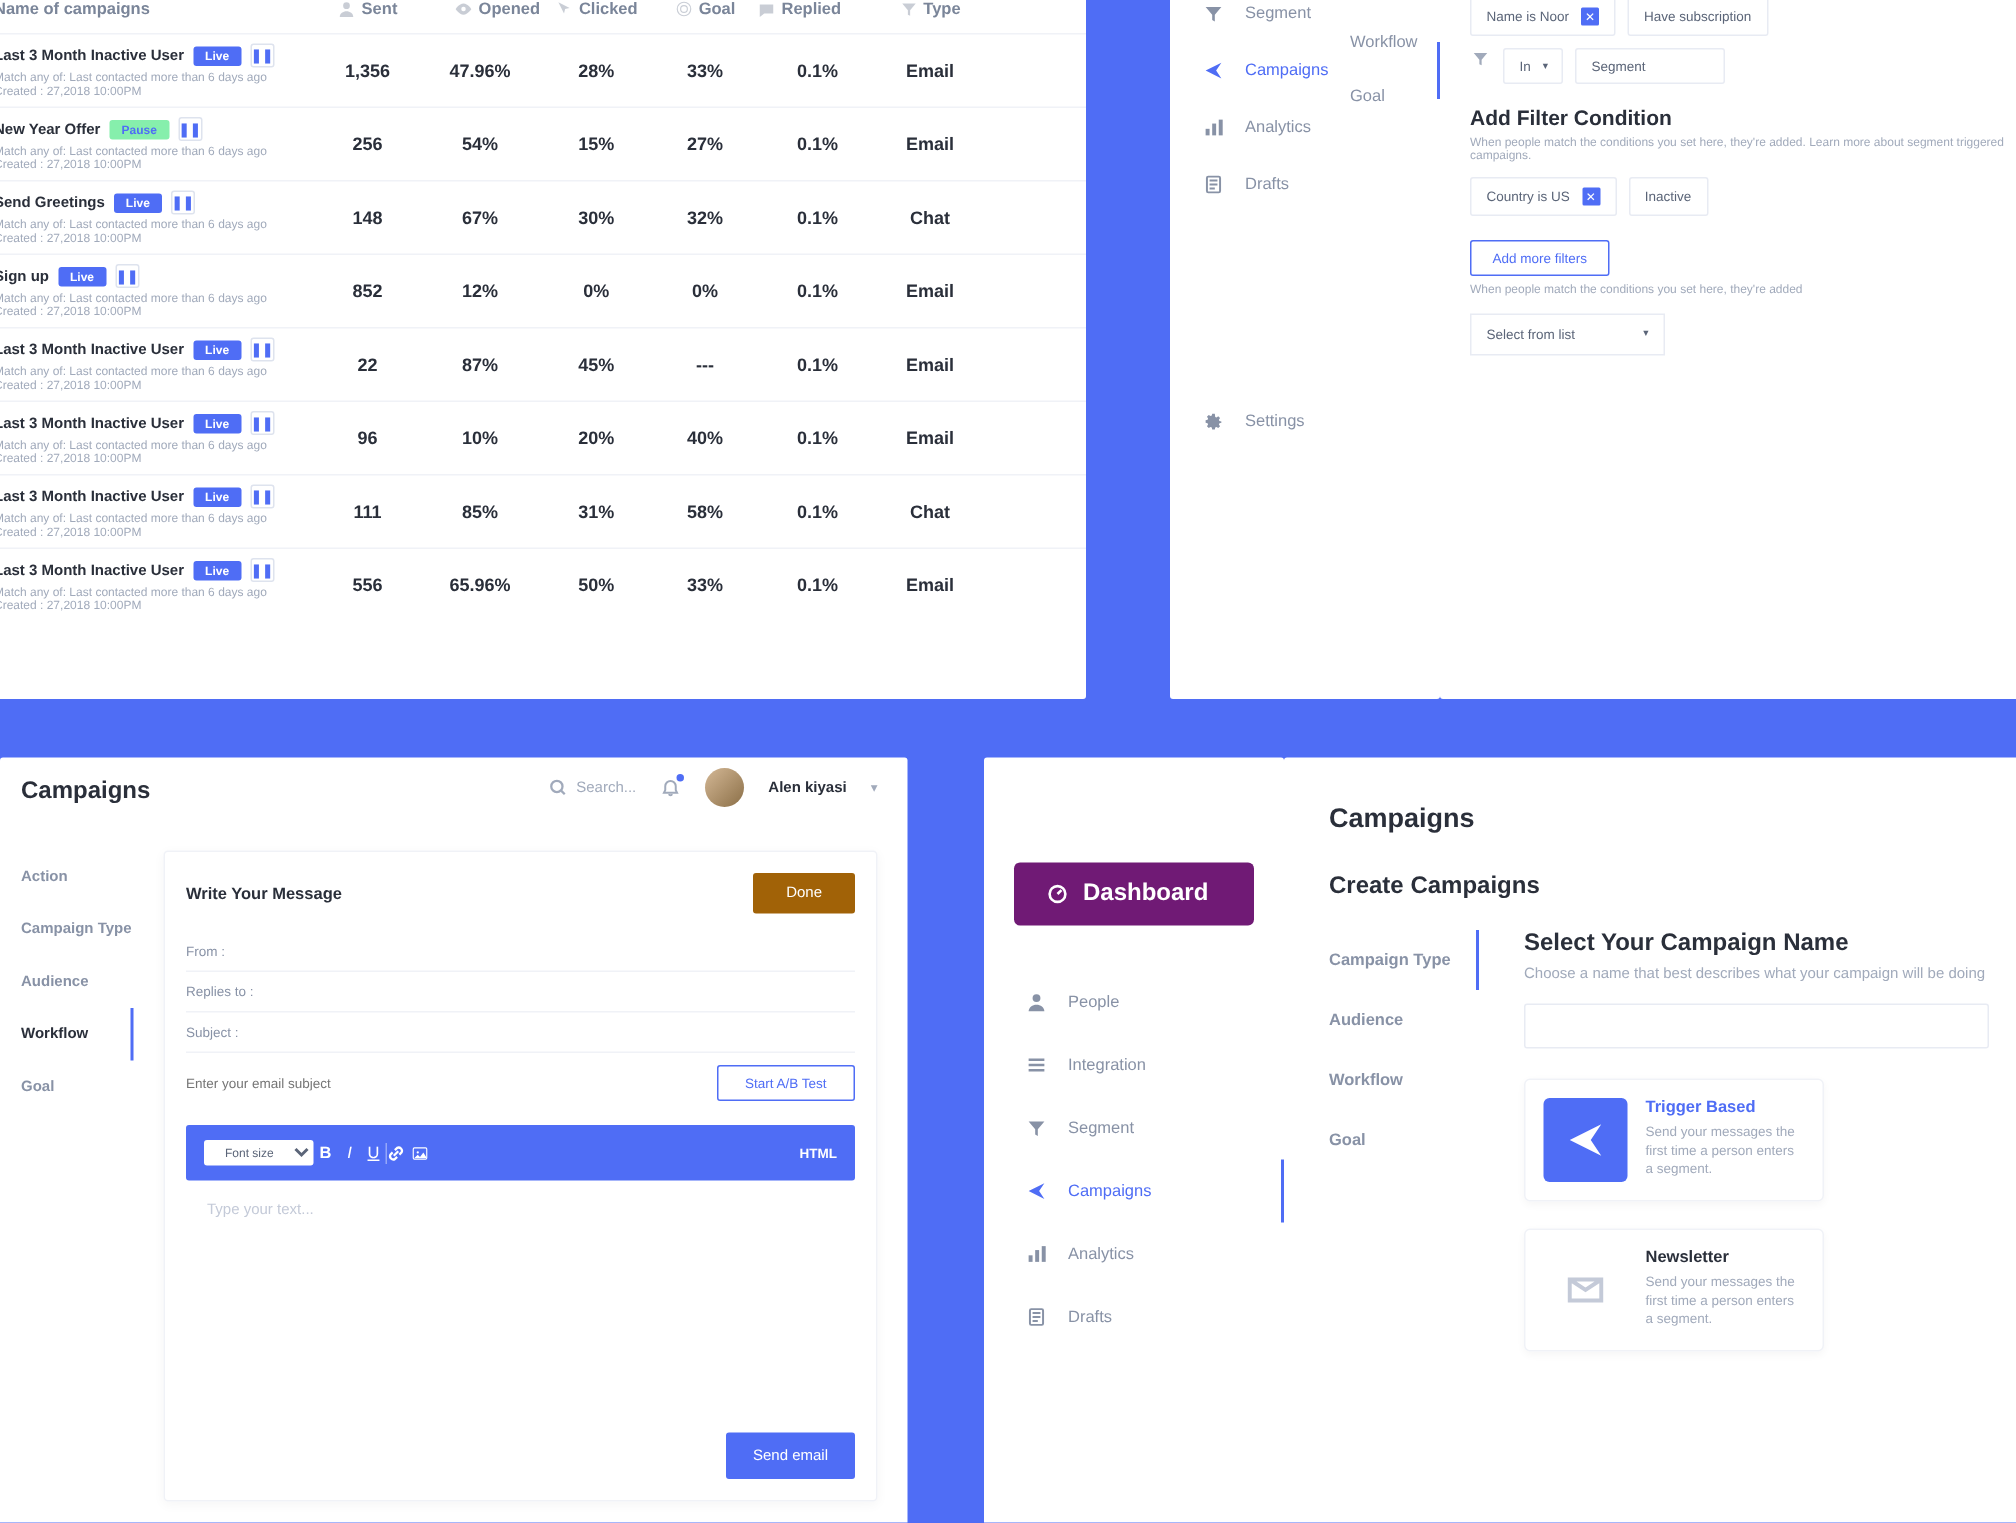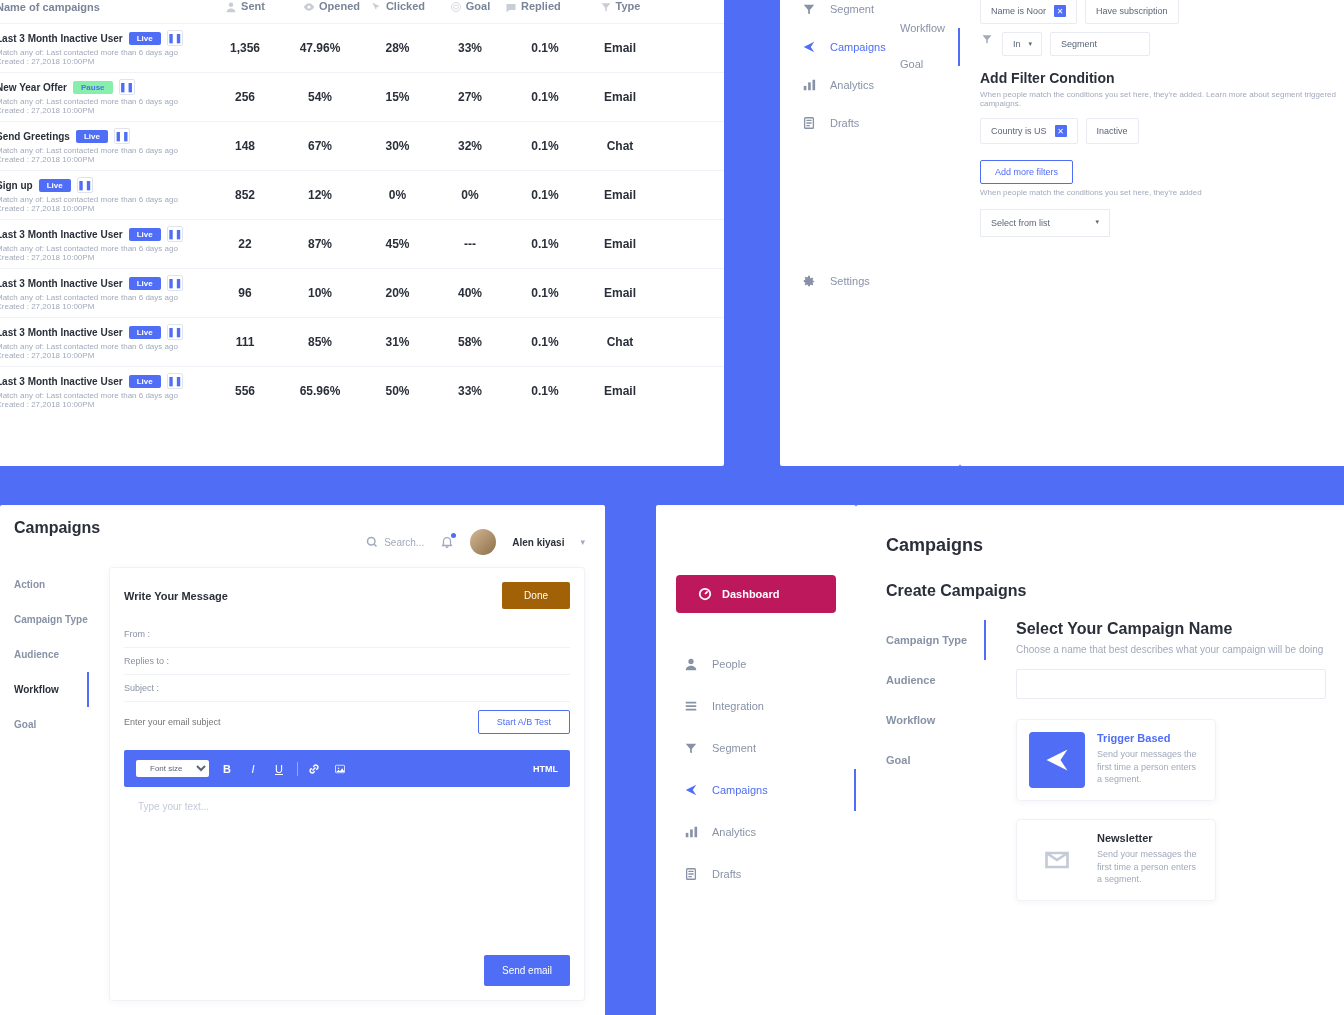--- a/index.html
+++ b/index.html
@@ -43,49 +43,49 @@
 .chips{display:flex;gap:8px;margin:8px 0}
 .chip{border:1px solid #e8ebf3;padding:6px 10px;font-size:9px;color:#5b6578;border-radius:2px;display:flex;align-items:center;gap:8px}
 .chip .x{background:#4f6df5;color:#fff;width:12px;height:12px;font-size:8px;display:flex;align-items:center;justify-content:center;border-radius:1px}
 .sect-title{font-size:14px;font-weight:600;color:#2a2f3a;margin-top:14px}
 .sect-desc{font-size:8px;color:#a1aabb;margin:4px 0 10px}
 .addbtn{border:1px solid #4f6df5;color:#4f6df5;font-size:9px;padding:6px 14px;border-radius:2px;background:none;margin-top:8px}
 .selbox{border:1px solid #e8ebf3;padding:8px 10px;font-size:9px;color:#5b6578;width:130px;display:flex;justify-content:space-between;margin-top:12px}
 
 
 .p4 h1{font-size:16px;font-weight:700;color:#2a2f3a;margin-bottom:16px}
-.topbar{position:absolute;right:20px;top:24px;display:flex;align-items:center;gap:16px}
+.topbar{position:absolute;right:20px;top:7px;display:flex;align-items:center;gap:16px}
 .search{display:flex;align-items:center;gap:6px;color:#a1aabb;font-size:10px}
 .bell{position:relative;color:#a1aabb}
 .bell::after{content:'';position:absolute;top:-2px;right:-2px;width:5px;height:5px;background:#4f6df5;border-radius:50%}
 .avatar{width:26px;height:26px;border-radius:50%;background:linear-gradient(135deg,#d4b896,#8b6f47)}
 .uname{font-size:10px;font-weight:600;color:#2a2f3a}
 .chev{color:#a1aabb;font-size:9px}
 .p4-body{display:flex;gap:20px;margin-top:30px}
 .p4-side{width:75px}
 .p4-side .sitem{font-size:10px;color:#8892a6;padding:12px 0;font-weight:600}
 .p4-side .sitem.cur{border-right:2px solid #4f6df5;color:#2a2f3a}
 .editor{flex:1;border:1px solid #f0f2f7;border-radius:3px;padding:14px;box-shadow:0 2px 8px rgba(0,0,0,.04)}
 .editor-hdr{display:flex;justify-content:space-between;align-items:center;margin-bottom:12px}
 .editor-hdr span{font-size:11px;font-weight:600;color:#2a2f3a}
 .done{background:#a16207;color:#fff;border:none;padding:8px 22px;font-size:10px;border-radius:2px}
 .fld{border-bottom:1px solid #f0f2f7;padding:8px 0;font-size:9px;color:#8892a6}
 .subj-row{display:flex;justify-content:space-between;align-items:center;padding:8px 0}
 .subj-input{border:none;font-size:9px;color:#c4cad8;flex:1}
 .abtest{border:1px solid #4f6df5;color:#4f6df5;background:none;font-size:9px;padding:6px 18px;border-radius:2px}
-.toolbar{background:#4f6df5;padding:10px 12px;border-radius:2px;display:flex;align-items:center;gap:10px;margin-top:8px}
+.toolbar{background:#4f6df5;padding:10px 12px;border-radius:2px;display:flex;align-items:center;margin-top:8px}
 .fsize{background:#fff;border:none;font-size:8px;padding:3px 10px;border-radius:2px;color:#5b6578}
 .tbtn{color:#fff;font-size:11px;width:16px;text-align:center;cursor:pointer}
 .tdiv{width:1px;height:14px;background:rgba(255,255,255,.4)}
 .html-btn{margin-left:auto;color:#fff;font-size:9px;font-weight:700}
 .textarea{min-height:160px;padding:14px;font-size:10px;color:#c4cad8}
 .sendbtn{background:#4f6df5;color:#fff;border:none;padding:10px 18px;font-size:10px;border-radius:2px;float:right;margin-top:8px}
 
 
-.dash-btn{background:#be185d;color:#fff;padding:12px 22px;border-radius:4px;font-size:11px;font-weight:600;display:flex;align-items:center;gap:10px;margin:0 20px 30px}
+.dash-btn{background:#701a75;color:#fff;padding:12px 22px;border-radius:4px;font-size:16px;font-weight:600;display:flex;align-items:center;gap:10px;margin:0 20px 30px}
 .p5 .side-item{padding:14px 28px}
 
 
 .p6 h1{font-size:18px;font-weight:700;color:#2a2f3a;margin-bottom:26px}
 .p6-sub{font-size:16px;font-weight:600;color:#2a2f3a;margin-bottom:20px}
 .p6-body{display:flex;gap:30px}
 .p6-side{width:100px}
 .p6-side .sitem{font-size:11px;color:#8892a6;padding:14px 0;font-weight:600}
 .p6-side .sitem.cur{border-right:2px solid #4f6df5}
 .p6-main{flex:1}

